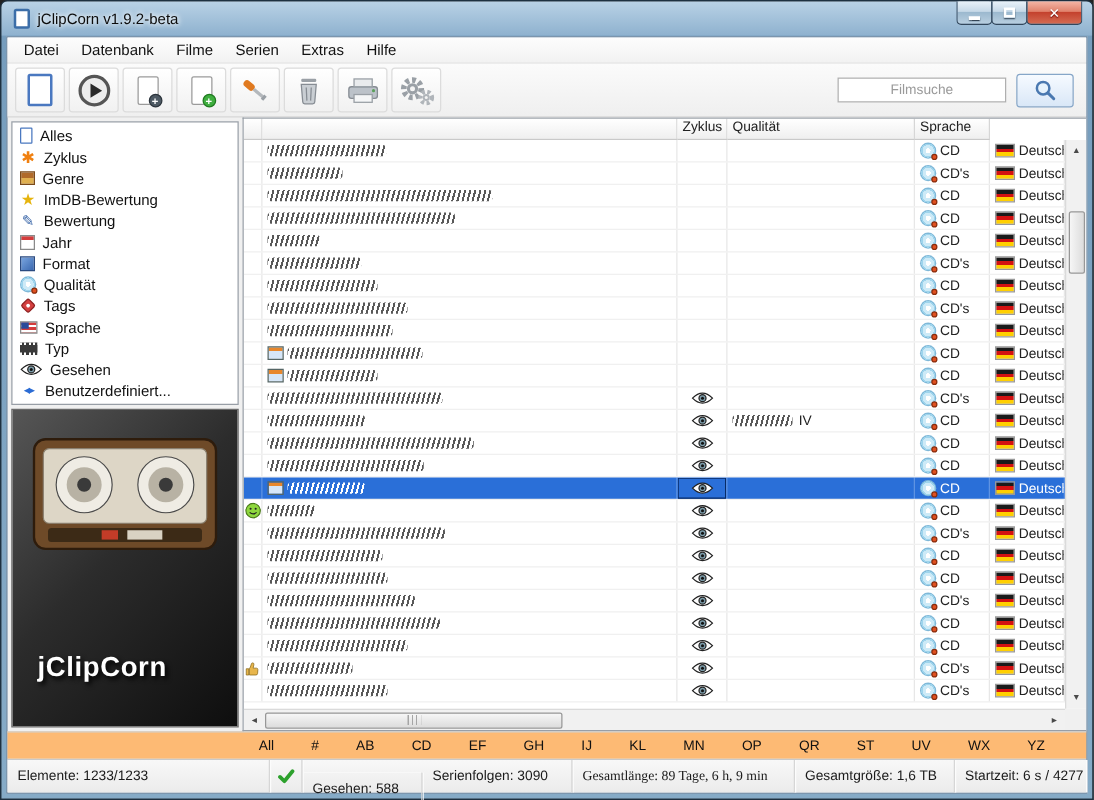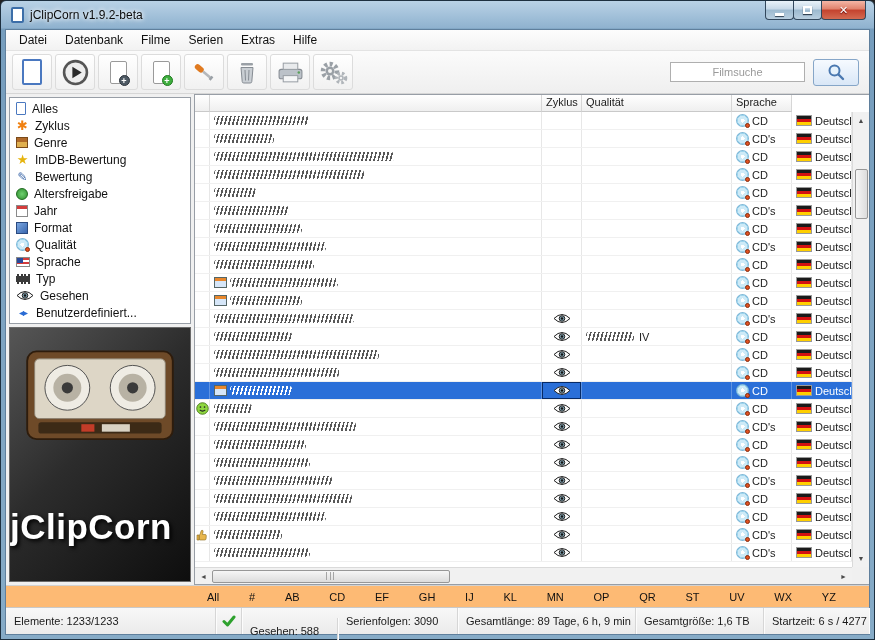--- a/index.html
+++ b/index.html
@@ -40,21 +40,21 @@
                 background:linear-gradient(#f6faff,#d9e7f7); display:flex; align-items:center; justify-content:center; }
 
   
   .main { flex:1; display:flex; min-height:0; }
   .side { width:188px; padding:3px; display:flex; flex-direction:column; }
   .filter-list { background:#fff; border:1px solid #989ea6; padding:2px 0; }
   .filter-item { height:17px; display:flex; align-items:center; gap:6px; padding:0 6px; font-size:12px; color:#111; }
   .logo-panel { flex:1; margin-top:3px; border:1px solid #6a6a6a; position:relative; overflow:hidden;
                 background:linear-gradient(135deg,#565656 0,#2c2c2c 45%,#0e0e0e 100%); }
   .logo-art { position:absolute; top:12px; left:50%; transform:translateX(-50%); }
-  .logo-text { position:absolute; left:0; bottom:34px; color:#fff; font-size:35px; font-weight:bold;
+  .logo-text { position:absolute; left:20px; bottom:34px; color:#fff; font-size:22px; font-weight:bold;
                letter-spacing:.5px; text-shadow:2px 2px 4px #000; }
 
   
   .table-area { flex:1; position:relative; background:#fff; border:1px solid #989ea6; border-right:none; overflow:hidden; }
   .cols { display:grid; grid-template-columns:15px 332px 40px 150px 60px minmax(40px,1fr); }
   .grid-header { position:absolute; top:0; left:0; right:0; height:17px; }
   .hc { border-right:1px solid #d6d6d6; border-bottom:1px solid #c9c9c9; background:linear-gradient(#ffffff,#efefef);
         padding:1px 4px; font-size:11px; color:#222; white-space:nowrap; overflow:hidden; }
   .rows { position:absolute; top:17px; left:0; right:17px; bottom:17px; overflow:hidden; }
   .row { height:18px; border-bottom:1px solid #f0f0f0; }
@@ -89,21 +89,21 @@
 
   
   .alpha { height:22px; background:#fdba74; border-top:1px solid #d2d2d2; display:flex; align-items:center;
            justify-content:space-between; padding:0 30px 0 198px; font-size:11px; color:#111; }
   .alpha-item { padding:1px 3px; }
   .statusbar { height:27px; background:linear-gradient(#f8f8f8,#ebebeb); border-top:1px solid #c9c9c9;
                display:flex; align-items:center; font-size:11px; color:#1a1a1a; }
   .seg { height:100%; display:flex; align-items:center; padding:0 8px; border-right:1px solid #d6d6d6;
          box-shadow:1px 0 0 #fcfcfc; white-space:nowrap; overflow:hidden; }
   .s1{ width:210px; } .s2{ width:26px; justify-content:center; padding:0; } .s3{ width:96px;margin-top:20px; }
-  .s4{ width:120px; } .s5{ width:178px; } .s6{ width:128px; } .s7{ flex:1; border-right:none; }
+  .s4{ width:120px; } .s5{ width:178px;font-family:Liberation Serif, serif; } .s6{ width:128px; } .s7{ flex:1; border-right:none; }
 
   
   .ic { display:inline-flex; align-items:center; justify-content:center; flex:none; position:relative; }
   .ic-document-new-icon { width:20px; height:26px; background:#fff; border:2px solid #4a78c0; border-radius:2px; }
   .ic-add-movie-icon, .ic-add-series-icon { width:17px; height:23px; background:#fff; border:1px solid #9a9a9a; border-radius:2px; }
   .badge { position:absolute; right:-4px; bottom:-3px; width:11px; height:11px; border-radius:50%;
            color:#fff; font-size:9px; font-weight:bold; line-height:11px; text-align:center; }
   .badge.dark { background:#4e5a64; border:1px solid #2c343c; }
   .badge.green { background:#3fae3f; border:1px solid #1f7a1f; }
   .ic-document-icon { width:10px; height:13px; background:#fff; border:1px solid #4a78c0; border-radius:1px; }
@@ -261,36 +261,36 @@
             </div>
             <div class="filter-item">
               <span class="ic ic-star-icon">★</span>
               <span>ImDB-Bewertung</span>
             </div>
             <div class="filter-item">
               <span class="ic ic-pencil-icon">✎</span>
               <span>Bewertung</span>
             </div>
             <div class="filter-item">
-              <span class="ic ic-age-rating-icon"></span>
-              <span>Altersfreigabe</span>
-            </div>
-            <div class="filter-item">
               <span class="ic ic-calendar-icon"></span>
               <span>Jahr</span>
             </div>
             <div class="filter-item">
               <span class="ic ic-format-icon"></span>
               <span>Format</span>
             </div>
             <div class="filter-item">
               <span class="ic ic-disc-icon">
                 <span class="cdd"></span>
               </span>
               <span>Qualität</span>
+            </div>
+            <div class="filter-item">
+              <span class="ic ic-tag-icon"></span>
+              <span>Tags</span>
             </div>
             <div class="filter-item">
               <span class="ic ic-flag-icon"></span>
               <span>Sprache</span>
             </div>
             <div class="filter-item">
               <span class="ic ic-filmstrip-icon"></span>
               <span>Typ</span>
             </div>
             <div class="filter-item">

